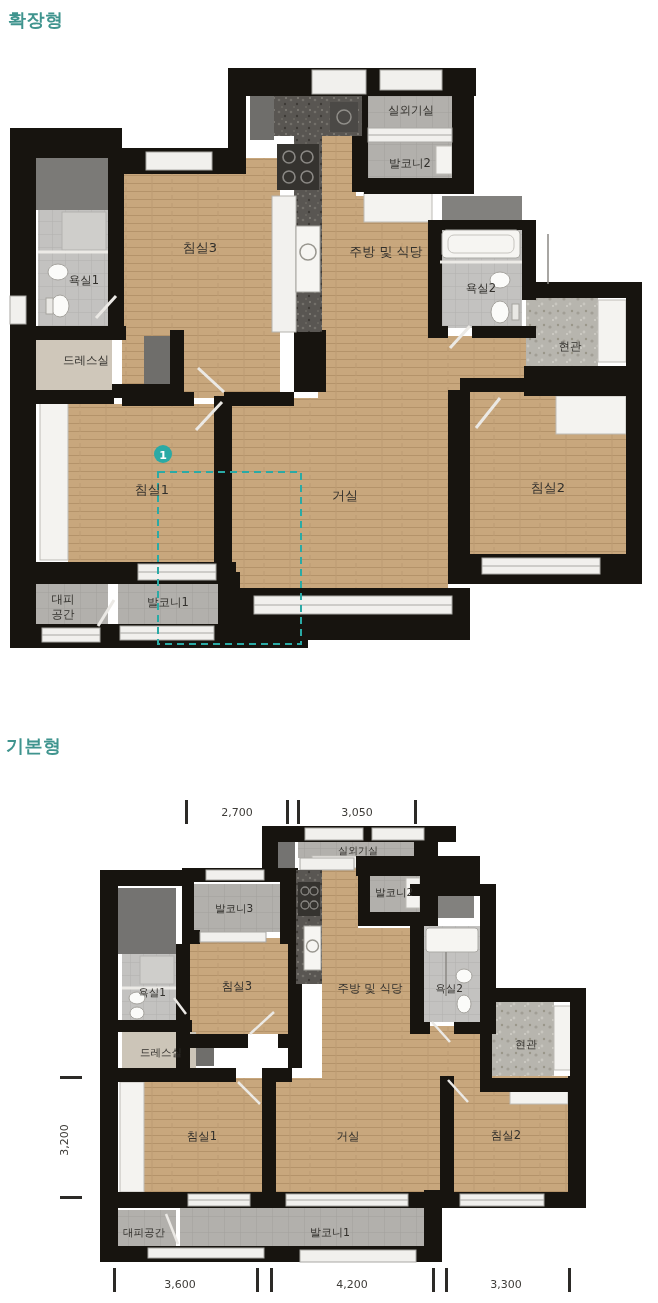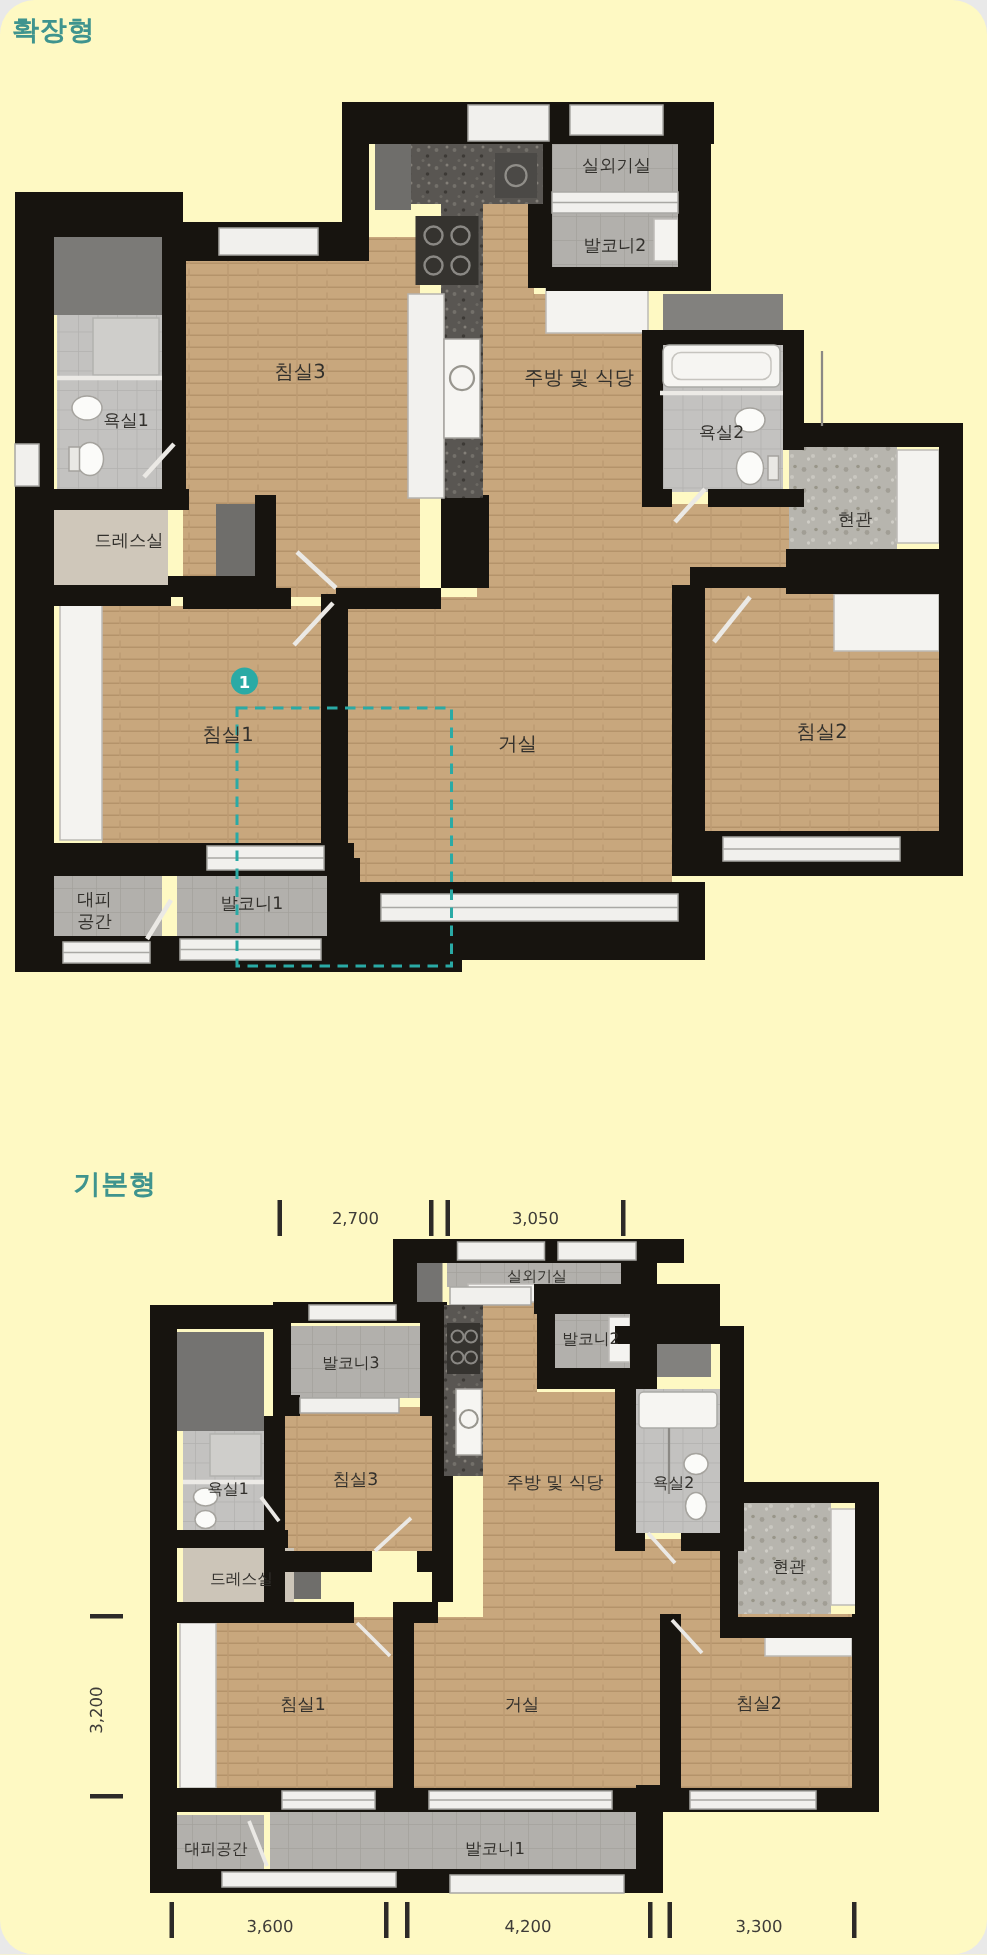--- a/index.html
+++ b/index.html
@@ -1,20 +1,20 @@
 <!DOCTYPE html>
 <html><head>
 <meta charset="utf-8">
 <style>
   html,body{margin:0;padding:0;}
   body{background:#e9e9e9;font-family:"DejaVu Sans","Liberation Sans",sans-serif;}
-  .canvas{position:relative;width:658px;height:1303px;background:#fef9c3;overflow:hidden;margin:0 auto;border-radius:23px;}
+  .canvas{position:relative;width:658px;height:1303px;background:#ffffff;overflow:hidden;margin:0 auto;}
   .plan-title{position:absolute;font-size:18px;font-weight:bold;color:#3f948e;letter-spacing:0.5px;}
   .t1{left:8px;top:8px;}
-  .t2{left:6px;top:777px;margin-left:43px;}
+  .t2{left:6px;top:734px;}
   svg{position:absolute;left:0;display:block;}
   svg text{font-family:"DejaVu Sans","Liberation Sans",sans-serif;fill:#32302c;}
   .roomlabel{font-size:13px;}
   .roomlabel-sm{font-size:11.5px;}
   .dimlabel{font-size:11px;fill:#3e3c38;}
   .marker-num{font-size:11px;font-weight:bold;fill:#ffffff;}
 </style>
 </head>
 <body>
 

